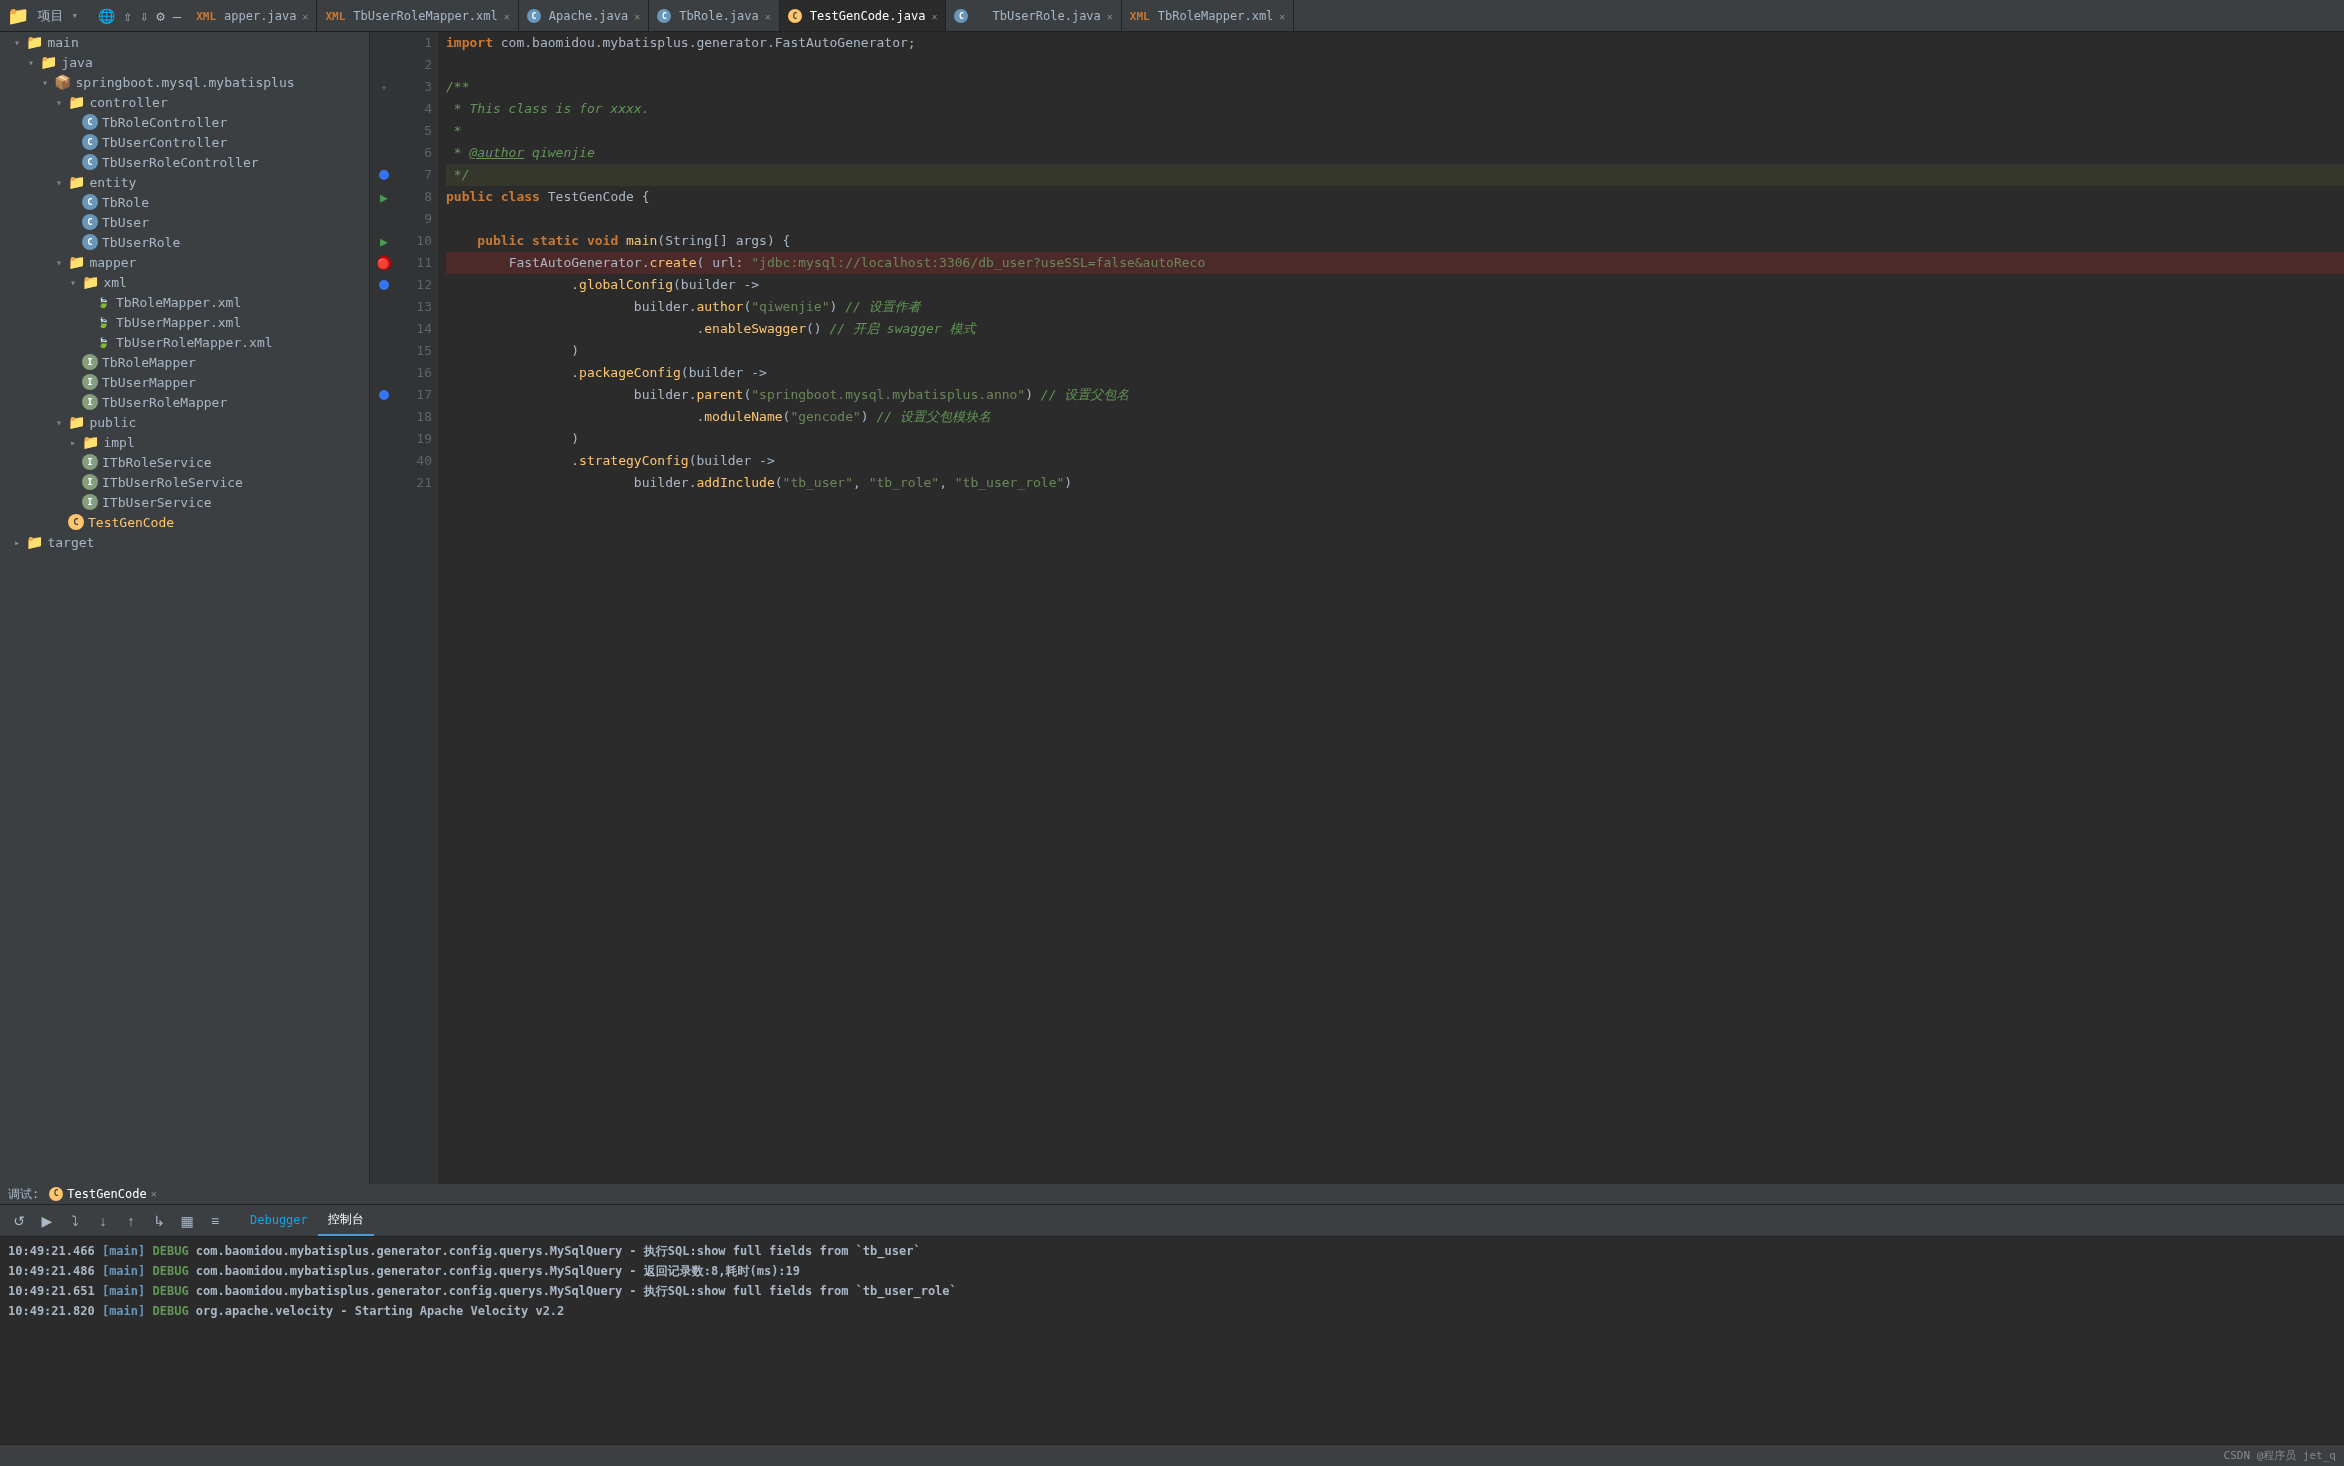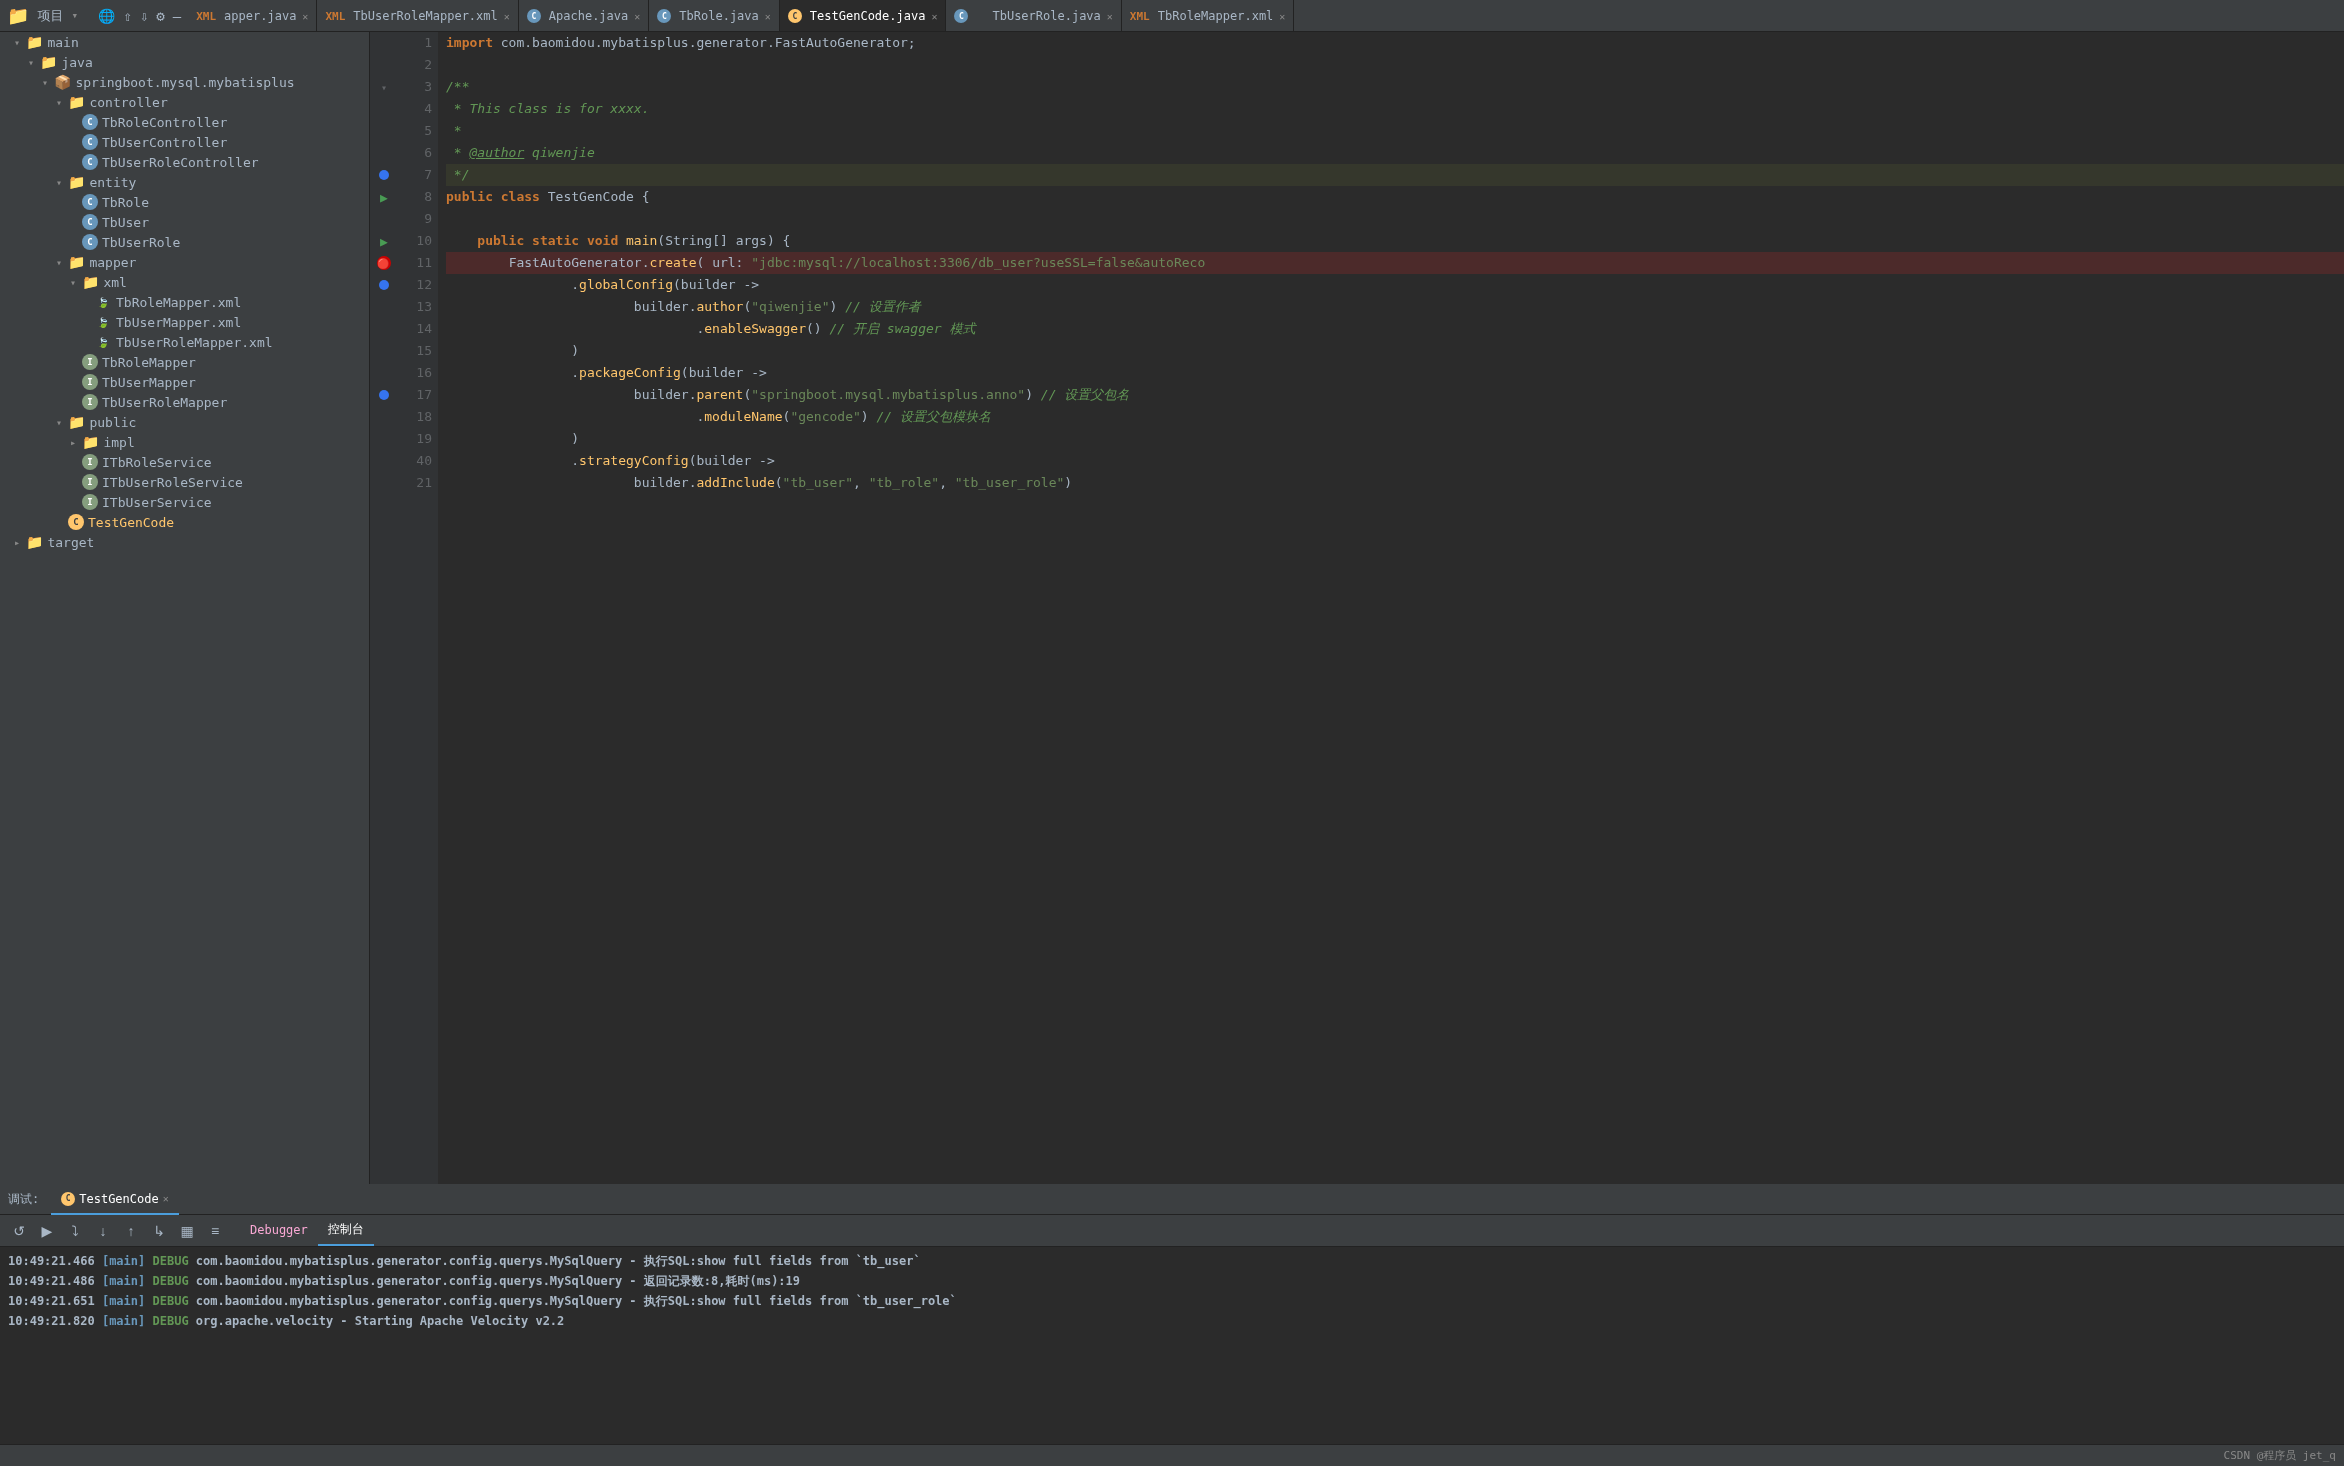--- a/index.html
+++ b/index.html
@@ -165,33 +165,33 @@
       flex-shrink: 0;
       background: #2b2b2b;
       border-top: 1px solid #3c3f41;
       display: flex;
       flex-direction: column;
     }
     .bottom-tabs {
       display: flex;
       align-items: center;
       background: #3c3f41;
-      height: 30px;
+      height: 20px;
       border-bottom: 1px solid #222;
       padding: 0 8px;
-      gap: 12px;
+      gap: 0;
     }
     .bottom-tab {
       display: flex;
       align-items: center;
       height: 30px;
       padding: 0 10px;
       font-size: 12px;
       cursor: pointer;
-      color: #f9a8d4;
+      color: #0ea5e9;
       gap: 4px;
       border-bottom: 2px solid transparent;
     }
     .bottom-tab.active {
       color: #fff;
       border-bottom: 2px solid #4b9edc;
     }
     .bottom-toolbar {
       display: flex;
       align-items: center;

